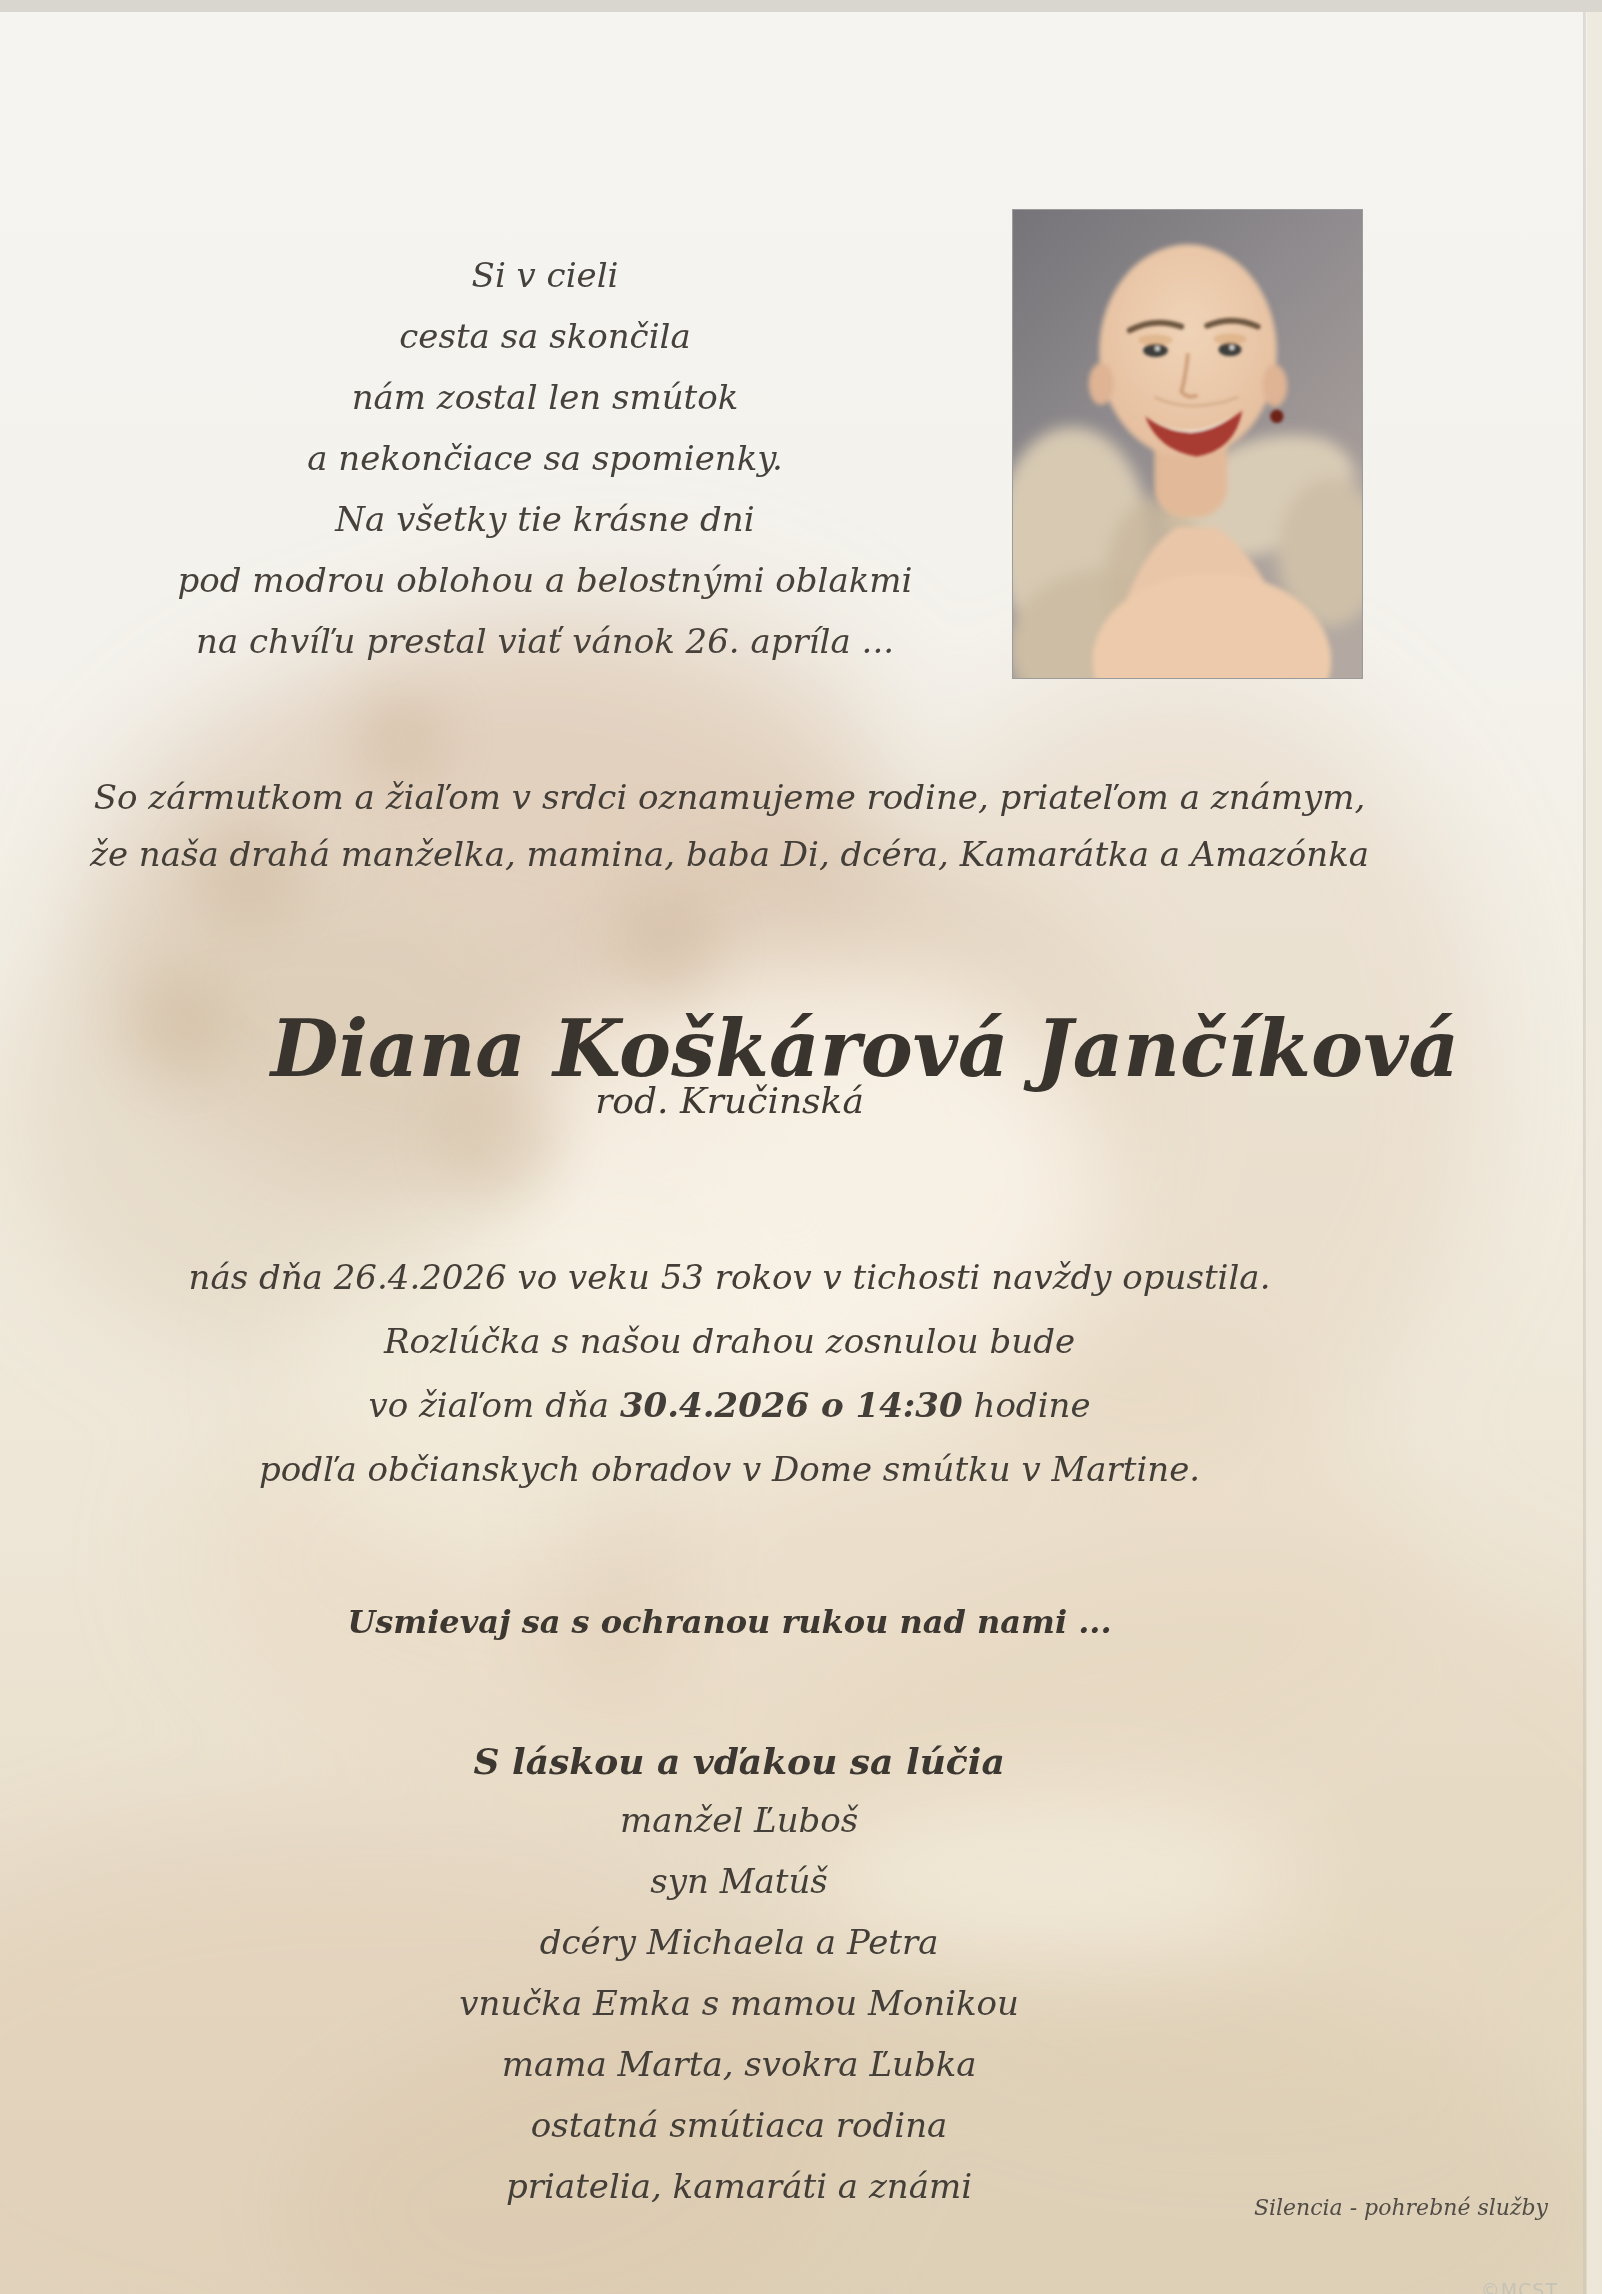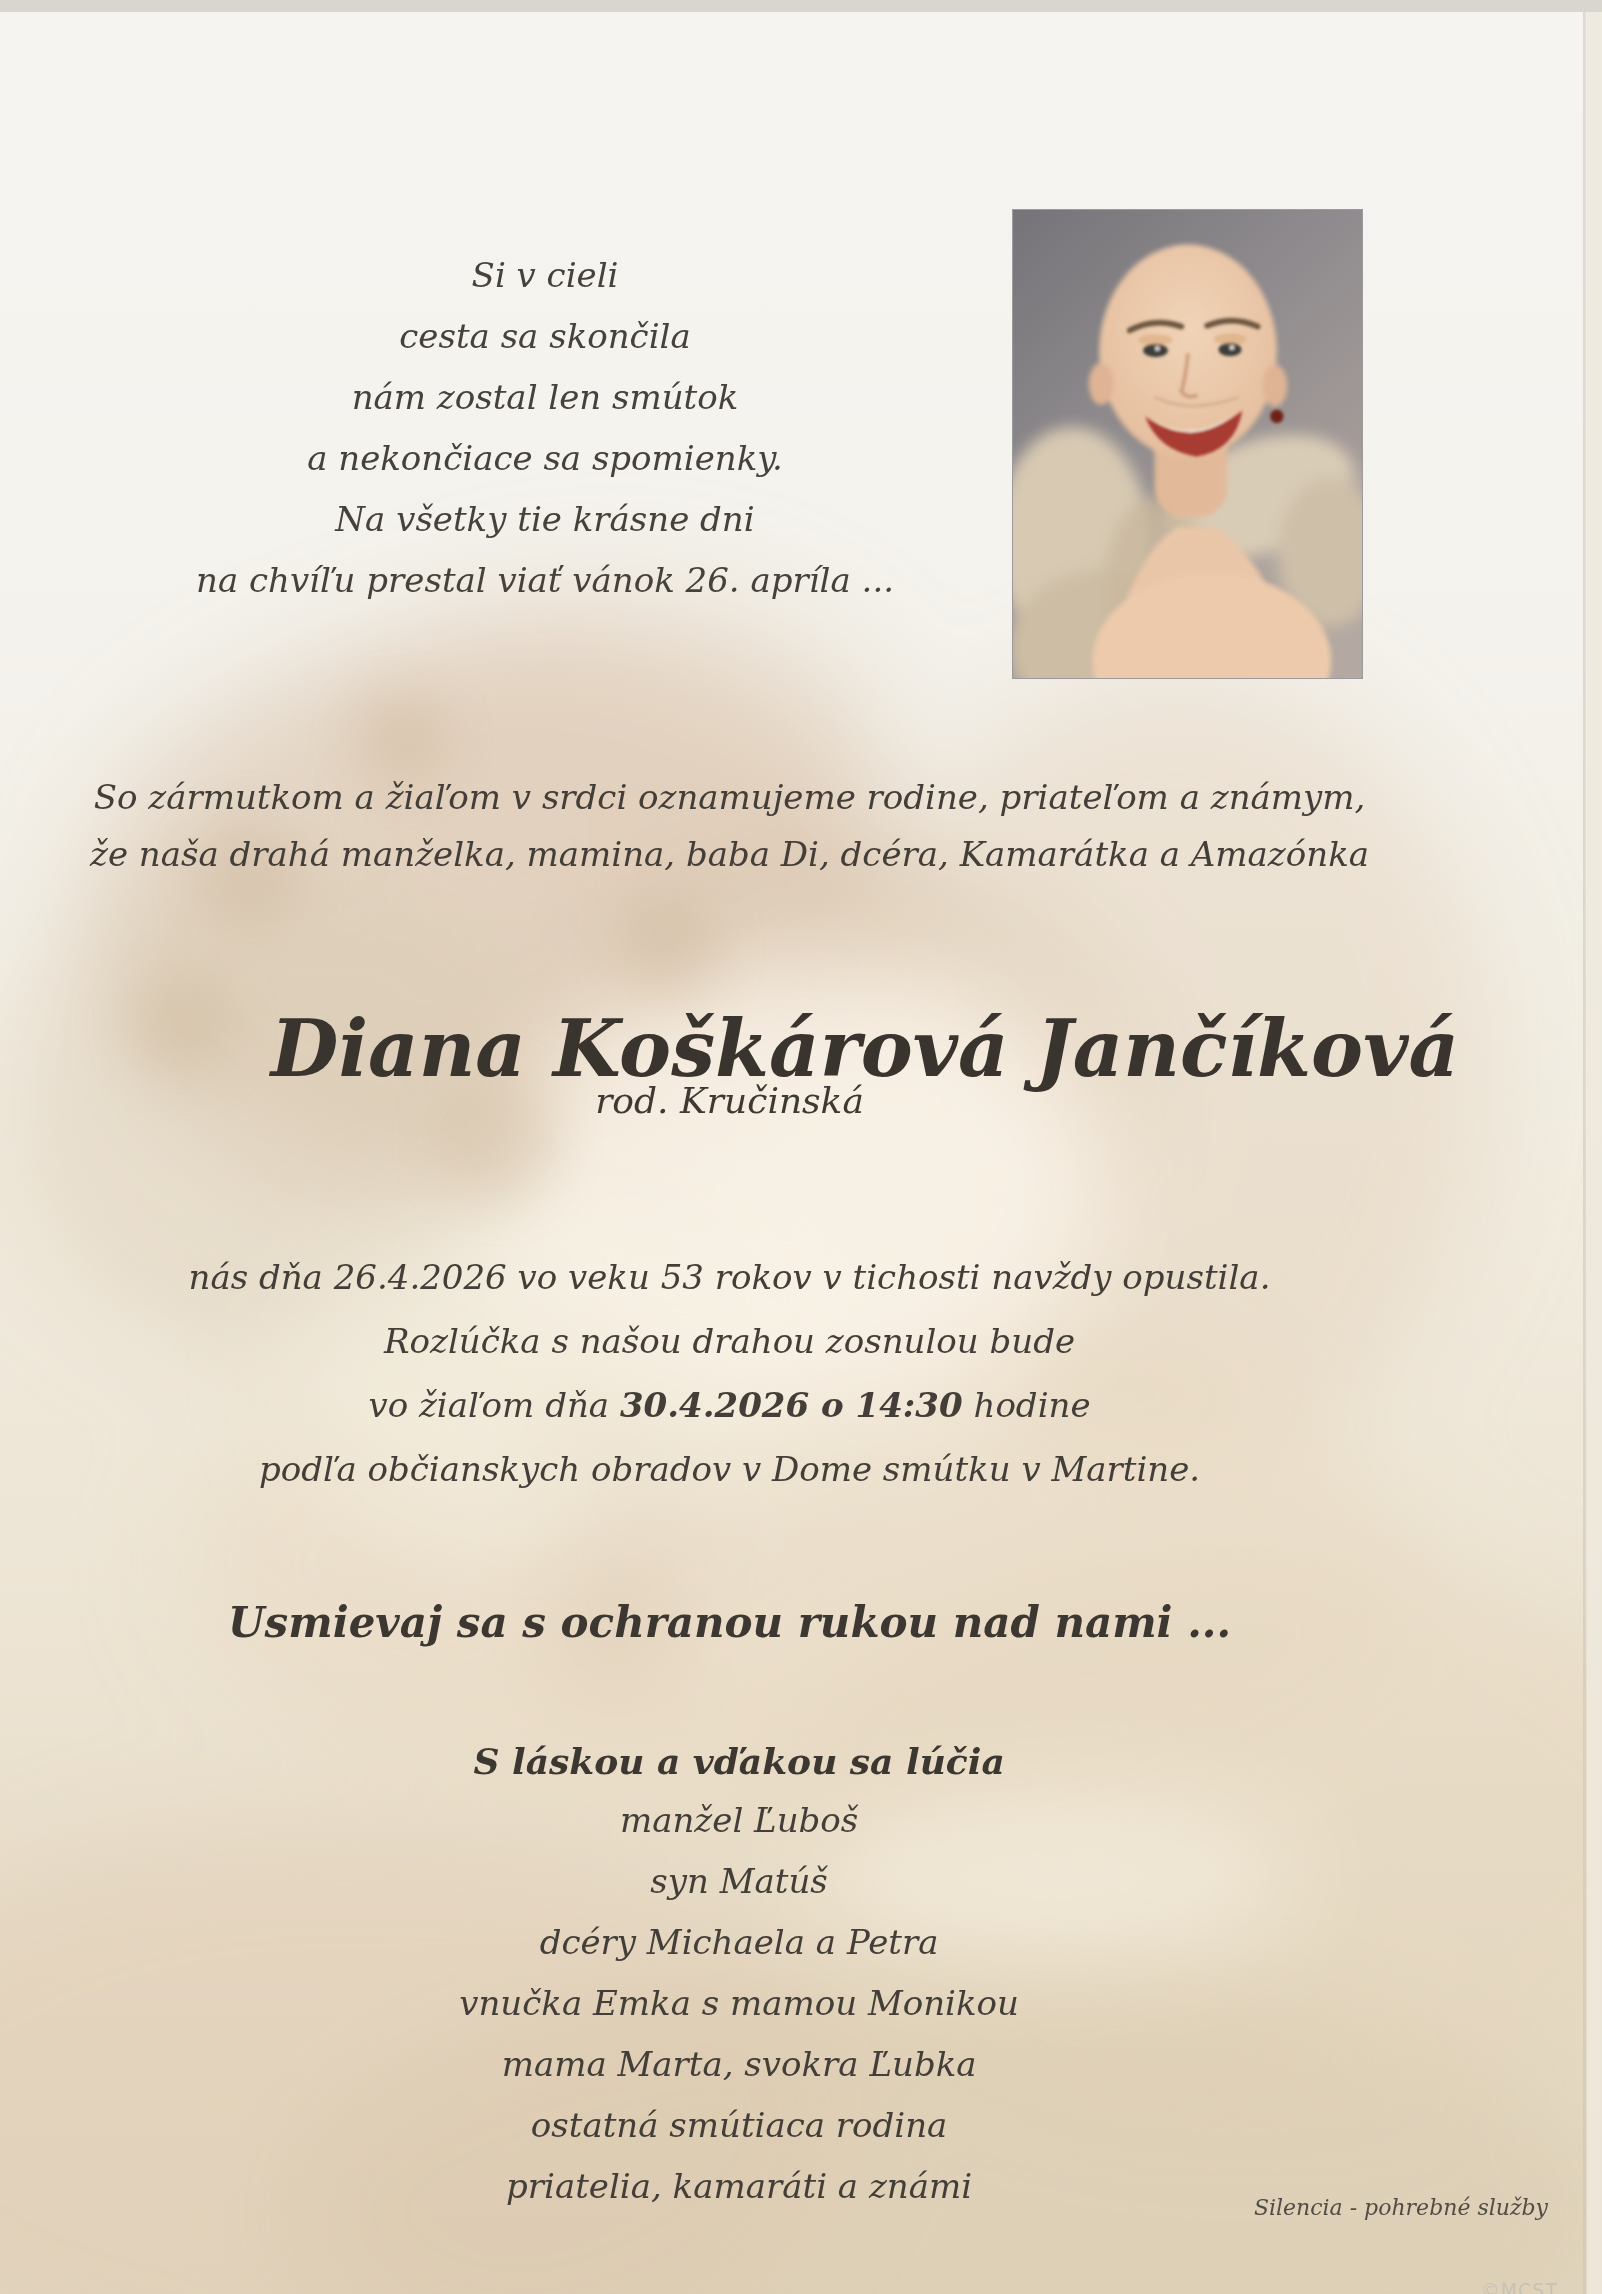--- a/index.html
+++ b/index.html
@@ -27,21 +27,21 @@
 
   .announcement { top: 757px; font-size: 34px; line-height: 57px; }
 
   .name { top: 990px; font-size: 78px; font-weight: 700; letter-spacing: 0px;
           color: #39342e; line-height: 94px; text-align: right; }
   .maiden { top: 1058px; font-size: 36px; line-height: 61px; color: #3e3933; }
 
   .details { top: 1233px; font-size: 34px; line-height: 64px; }
   .details b { font-weight: 700; }
 
-  .farewell { top: 1582px; font-size: 42px; font-weight: 700; line-height: 57px; color: #3c3731; }
+  .farewell { top: 1582px; font-size: 32px; font-weight: 700; line-height: 57px; color: #3c3731; }
 
   .mourners-heading { top: 1722px; left: 9.6px; font-size: 36px; font-weight: 700;
                       line-height: 54px; color: #3c3731; }
   .mourner-items { top: 1778px; left: 9.6px; font-size: 34px; line-height: 61px; }
 
   .provider { position: absolute; top: 2183px; right: 54px; font-size: 22px;
               color: #514c45; }
   .watermark { position: absolute; top: 2267px; right: 44px; font-size: 19px;
                font-family: "DejaVu Sans", sans-serif; font-style: normal;
                color: #c6c2b6; letter-spacing: 1px; }
@@ -88,20 +88,21 @@
     <rect x="1660" y="0" width="16" height="2400" fill="#eee9dd" opacity="0.9"></rect>
     <rect x="0" y="2392" width="1676" height="3" fill="#c2bcae" opacity="0.5"></rect>
   </svg>
 
   <div class="poem">
     <div>Si v cieli</div>
     <div>cesta sa skončila</div>
     <div>nám zostal len smútok</div>
     <div>a nekončiace sa spomienky.</div>
     <div>Na všetky tie krásne dni</div>
+    <div>pod modrou oblohou a belostnými oblakmi</div>
     <div>na chvíľu prestal viať vánok 26. apríla ...</div>
   </div>
 
   <div class="photo-frame">
     <svg width="349" height="468" viewBox="0 0 365 490">
       <defs>
         <linearGradient id="pg" x1="0" y1="0" x2="0.7" y2="1">
           <stop offset="0" stop-color="#767479"></stop>
           <stop offset="0.45" stop-color="#8f8b8e"></stop>
           <stop offset="0.8" stop-color="#a49b98"></stop>

